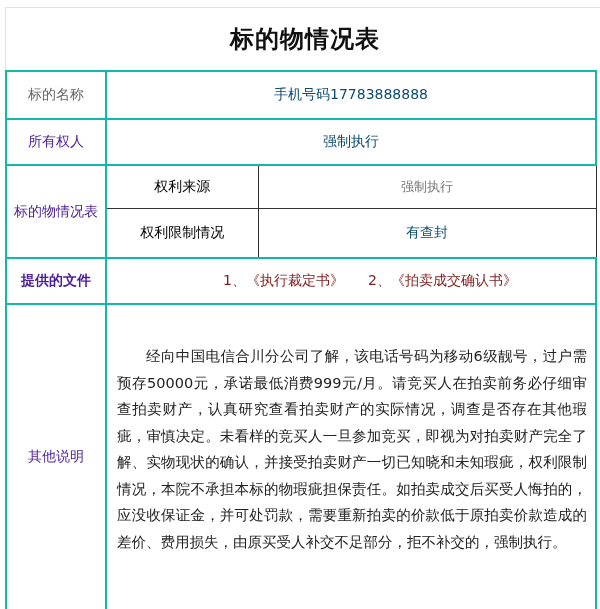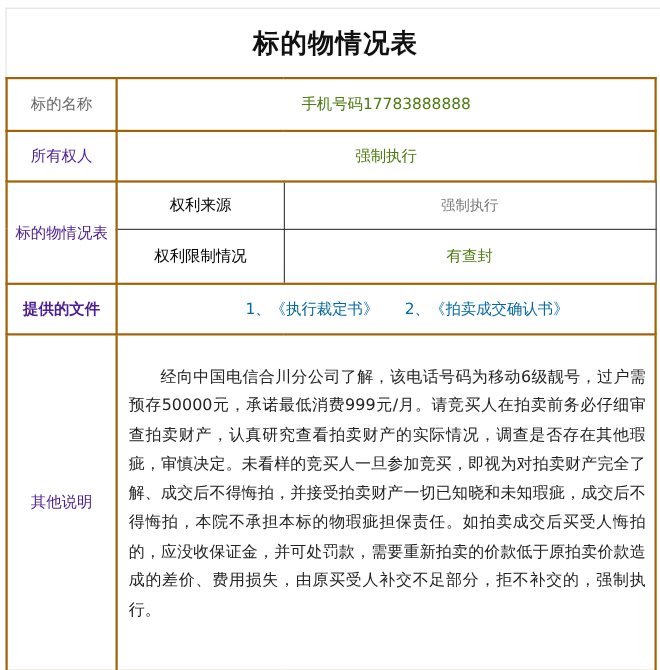--- a/index.html
+++ b/index.html
@@ -36,39 +36,39 @@
     }
     table.info {
       position: absolute;
       left: 5px;
       top: 70px;
       width: 590px;
       border-collapse: collapse;
       table-layout: fixed;
     }
     table.info td {
-      border: 2px solid #a16207;
+      border: 2px solid #14b8a6;
       padding: 0;
       text-align: center;
       vertical-align: middle;
       font-size: 14px;
     }
     table.info td.inner {
       border-width: 1.5px;
       border-color: #333;
     }
     .label { color: #4c1d95; font-size: 15px; }
     .label.gray { color: #666; }
-    .value { color: #4d7c0f; font-size: 14px; }
+    .value { color: #0c4a6e; font-size: 14px; }
     .value.small { color: #777; font-size: 13px; }
     .sub-label { color: #000000; font-size: 15px; }
     .files {
       text-align: left;
       padding-left: 38px !important;
-      color: #0369a1;
+      color: #7f1d1d;
       font-size: 14px;
       word-spacing: 0;
     }
     .files span.gap { display: inline-block; width: 24px; }
     .notes-cell {
       text-align: left !important;
       padding: 18px 8px 34px 10px !important;
     }
     .notes {
       font-size: 14.5px;
@@ -111,17 +111,17 @@
     <td class="sub-label inner">权利限制情况</td>
     <td class="value inner">有查封</td>
   </tr>
   <tr style="height:46px">
     <td class="label light-top">提供的文件</td>
     <td colspan="2" class="files"><span>1、《执行裁定书》</span><span class="gap"></span><span>2、《拍卖成交确认书》</span></td>
   </tr>
   <tr style="height:306px">
     <td class="label">其他说明</td>
     <td colspan="2" class="notes-cell">
-      <p class="notes">经向中国电信合川分公司了解，该电话号码为移动6级靓号，过户需预存50000元，承诺最低消费999元/月。请竞买人在拍卖前务必仔细审查拍卖财产，认真研究查看拍卖财产的实际情况，调查是否存在其他瑕疵，审慎决定。未看样的竞买人一旦参加竞买，即视为对拍卖财产完全了解、成交后不得悔拍，并接受拍卖财产一切已知晓和未知瑕疵，成交后不得悔拍，本院不承担本标的物瑕疵担保责任。如拍卖成交后买受人悔拍的，应没收保证金，并可处罚款，需要重新拍卖的价款低于原拍卖价款造成的差价、费用损失，由原买受人补交不足部分，拒不补交的，强制执行。</p>
+      <p class="notes">经向中国电信合川分公司了解，该电话号码为移动6级靓号，过户需预存50000元，承诺最低消费999元/月。请竞买人在拍卖前务必仔细审查拍卖财产，认真研究查看拍卖财产的实际情况，调查是否存在其他瑕疵，审慎决定。未看样的竞买人一旦参加竞买，即视为对拍卖财产完全了解、实物现状的确认，并接受拍卖财产一切已知晓和未知瑕疵，权利限制情况，本院不承担本标的物瑕疵担保责任。如拍卖成交后买受人悔拍的，应没收保证金，并可处罚款，需要重新拍卖的价款低于原拍卖价款造成的差价、费用损失，由原买受人补交不足部分，拒不补交的，强制执行。</p>
     </td>
   </tr>
 </tbody>
   </table>
 
 </body></html>

